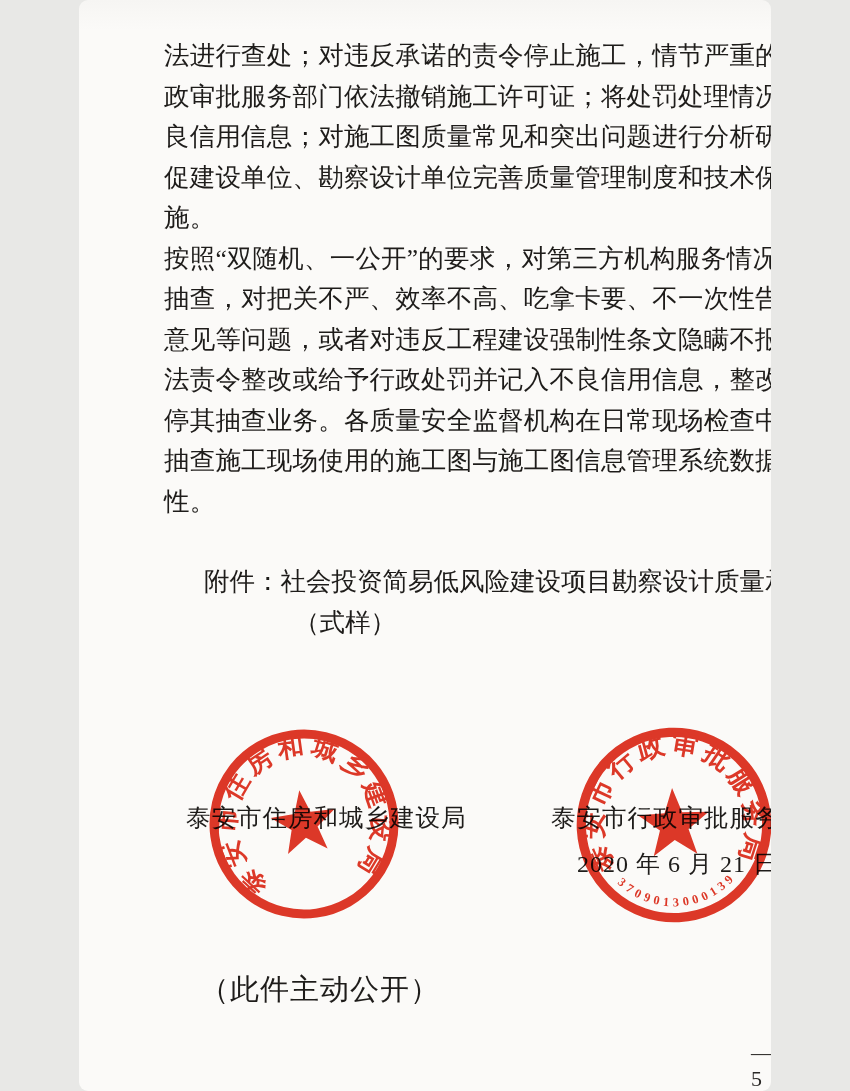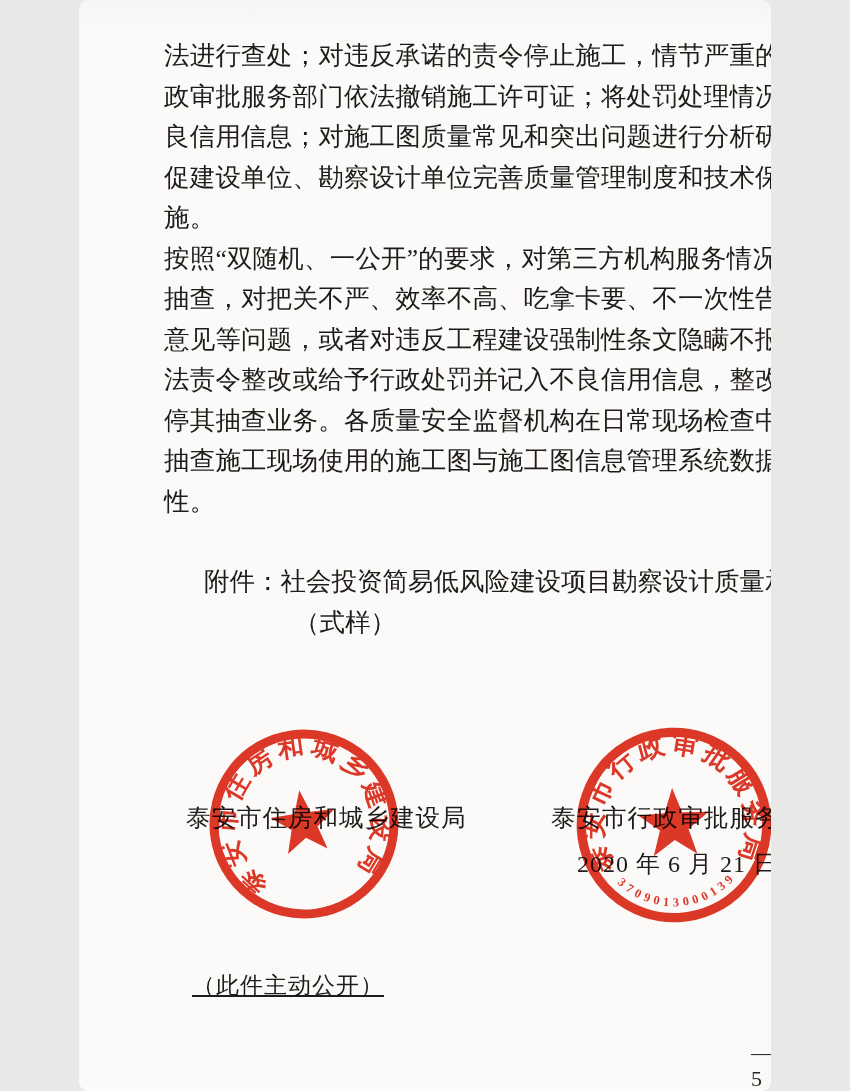--- a/index.html
+++ b/index.html
@@ -59,25 +59,24 @@
     opacity: 0.93;
   }
   .seal-left  { left: 125px; top: 724px; width: 200px; height: 200px; transform: rotate(-8deg); }
   .seal-right { left: 492px; top: 722px; width: 206px; height: 206px; transform: rotate(-3deg); }
   .seal text {
     font-family: "Liberation Serif", "DejaVu Serif", serif;
     font-weight: bold;
   }
   .disclosure {
     position: absolute;
-    left: 113px;
+    left: 121px;
     top: 970px;
-    font-size: 23px;
+    font-size: 29px;
     letter-spacing: 1px;
-    text-decoration: underline;
   }
   .page-number {
     position: absolute;
     left: 672px;
     top: 1040px;
     font-size: 22px;
     letter-spacing: 2px;
     color: #2a2826;
   }
 </style>

